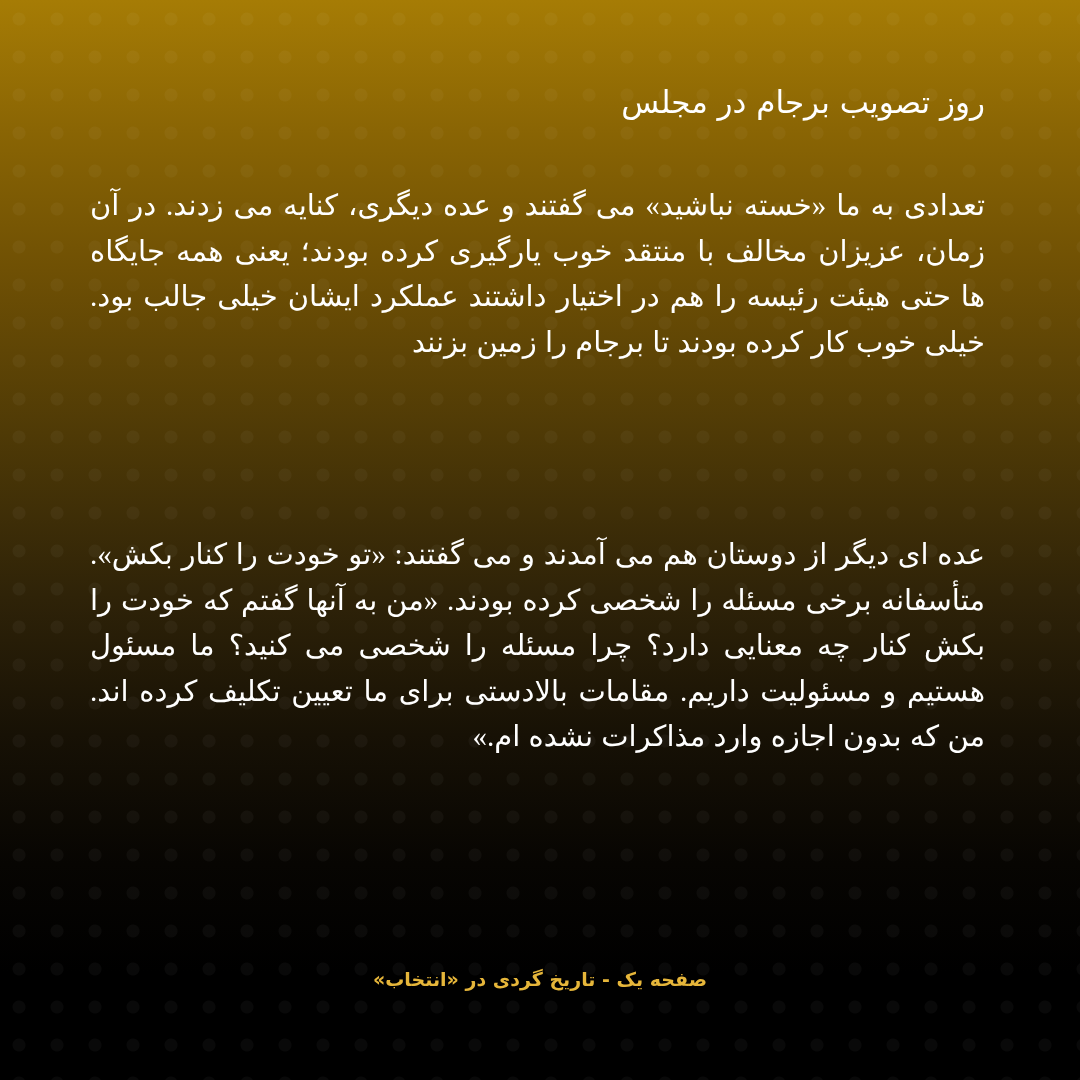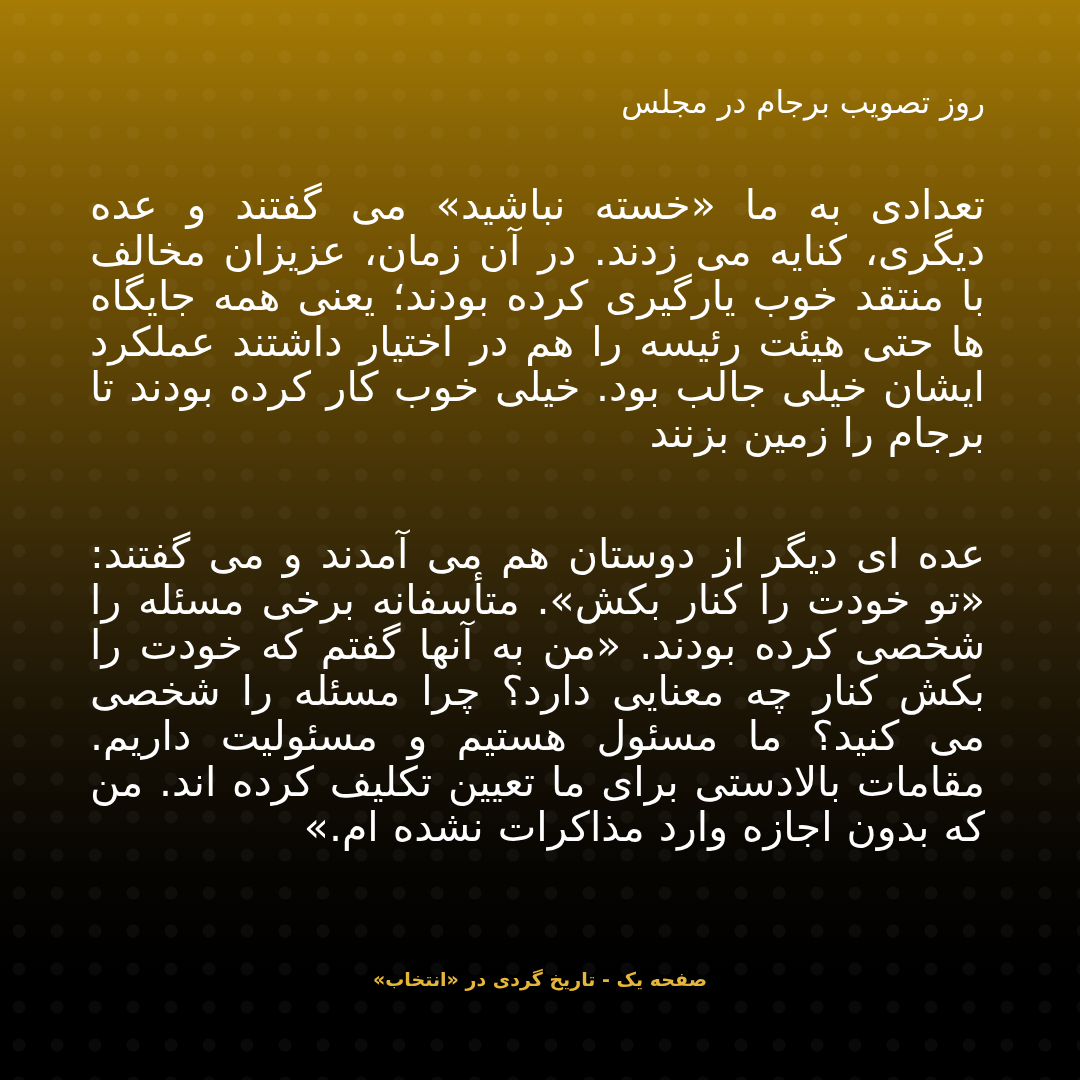--- a/index.html
+++ b/index.html
@@ -43,23 +43,24 @@
       right: 0;
       font-size: 31px;
       line-height: 44px;
       white-space: nowrap;
       margin-left: 43px;
     }
     .para {
       position: absolute;
       right: 0;
       left: 0;
-      font-size: 41px;
+      font-size: 29px;
       line-height: 45.5px;
       word-spacing: 1px;
+      font-family: Liberation Serif, serif;
     }
     .para1 { top: 183px; }
     .para2 { top: 532px; }
     .footer {
       position: absolute;
       top: 968px;
       left: 0;
       width: 1080px;
       text-align: center;
       direction: rtl;

